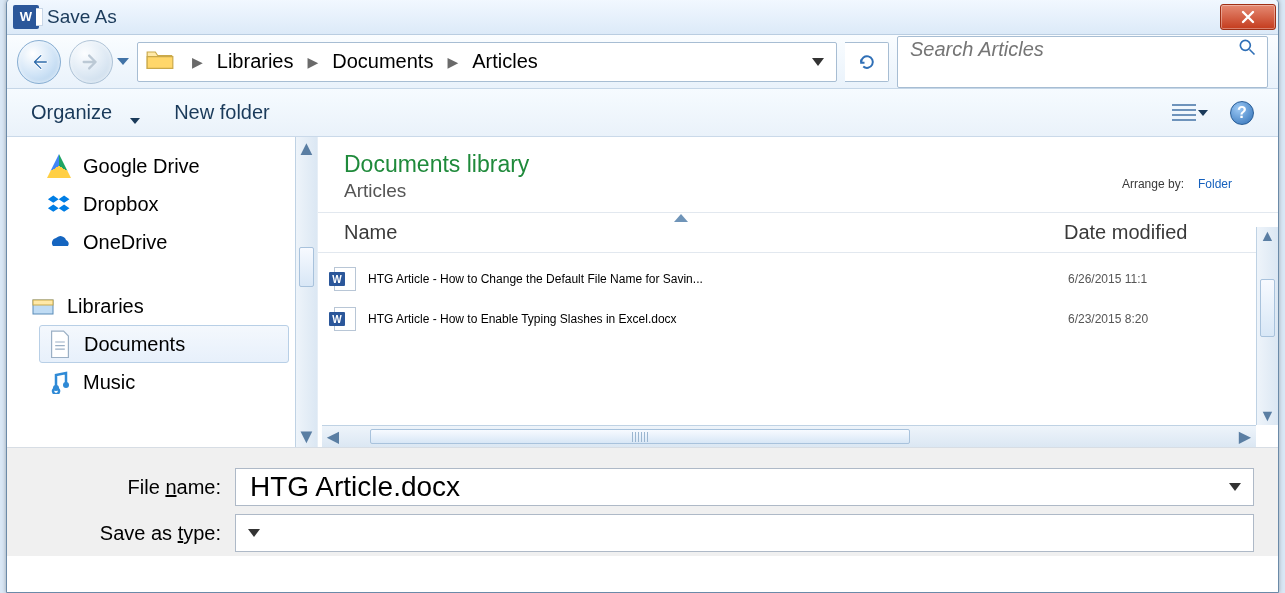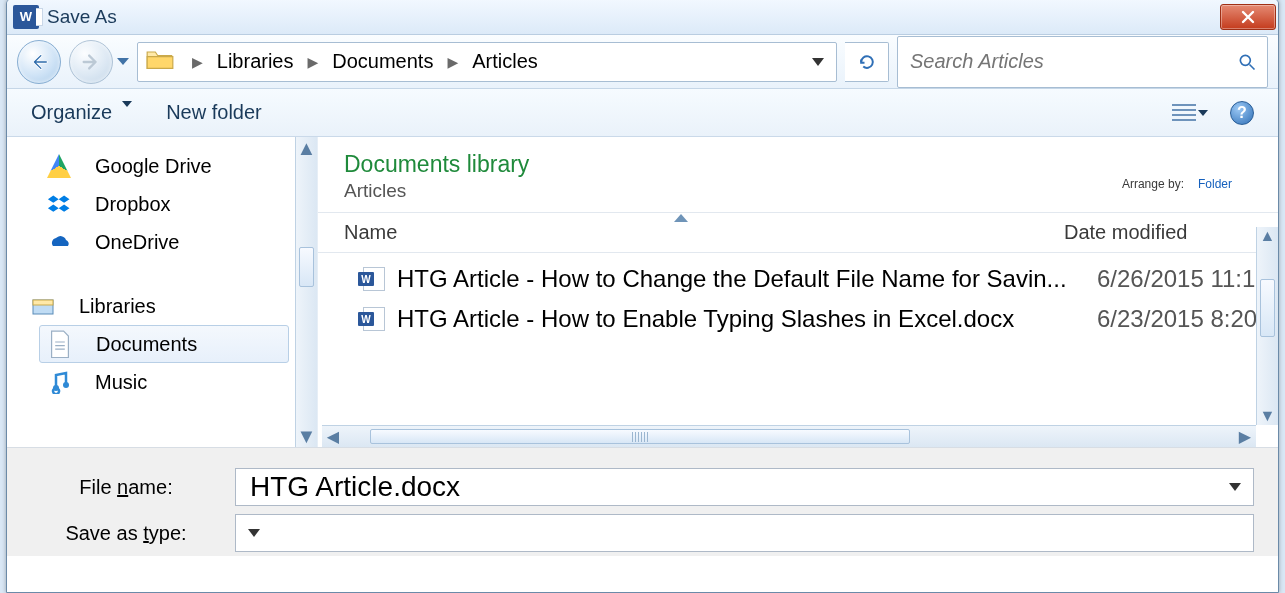--- a/index.html
+++ b/index.html
@@ -59,81 +59,81 @@
   .breadcrumb .folder-ic { width:28px; margin:0 8px 0 4px; }
   .breadcrumb .sep { color:#6a6a6a; margin:0 10px; font-size:14px; }
   .breadcrumb .crumb { padding:0 4px; }
   .breadcrumb .drop { margin-left:auto; width:0;height:0;border-left:6px solid transparent;border-right:6px solid transparent;border-top:8px solid #333; margin-right:8px;}
   .refresh {
     width:44px; height:40px; border:1px solid #a7bdd3; border-left:none; background:#fff;
     display:flex; align-items:center; justify-content:center; border-radius:0 2px 2px 0;
   }
   .refresh svg { width:20px; height:20px; }
   .searchbox {
-    flex:1; height:52px; border:1px solid #a7bdd3; background:#fff; display:flex; align-items:center;
-    padding:8px 10px; border-radius:2px;
+    flex:1; height:52px; border:1px solid #a7bdd3; background:#fff; display:flex; align-items:flex-start;
+    padding:0 10px; border-radius:2px;
   }
   .searchbox input { border:none; outline:none; font-size:20px; font-style:italic; color:#7a7a7a; flex:1; background:transparent; }
   .searchbox svg { width:20px; height:20px; }
 
   
   .toolbar {
     height:48px; display:flex; align-items:center; padding:0 24px; gap:34px; font-size:20px;
     background:linear-gradient(#f6fbff,#eaf2fa); border-bottom:1px solid #cad9e9; color:#1a3a5a;
     position:relative;
   }
-  .toolbar .tbtn { display:flex; align-items:flex-start; gap:10px; }
+  .toolbar .tbtn { display:flex; align-items:flex-end; gap:18px; }
   .toolbar .smalltri { width:0;height:0;border-left:5px solid transparent;border-right:5px solid transparent;border-top:6px solid #1a3a5a; }
   .toolbar .right { margin-left:auto; display:flex; align-items:center; gap:22px; }
   .viewbtn { display:flex; gap:2px; align-items:center; }
   .viewbtn .vb { width:24px; height:18px; background:repeating-linear-gradient(#6e93bb,#6e93bb 2px,transparent 2px,transparent 5px); }
   .helpbtn { width:24px;height:24px;border-radius:50%;background:radial-gradient(circle at 35% 30%,#9cc9f5,#2f6fb6);color:#fff;display:flex;align-items:center;justify-content:center;font-weight:bold;font-size:16px;border:1px solid #2a5e97;}
 
   
   .body { display:flex; height:310px; position:relative; }
   .navpane { width:310px; overflow:hidden; position:relative; padding:10px 0 0 40px; font-size:20px; }
-  .navpane .item { display:flex; align-items:center; gap:24px; height:38px; }
+  .navpane .item { display:flex; align-items:center; gap:12px; height:38px; }
   .navpane .item.selected { background:linear-gradient(#f4f8fd,#e7f0fb); border:1px solid #b8cfe6; border-radius:3px; margin-left:-8px; padding-left:8px; width:250px;}
   .navpane .spacer { height:26px; }
 
   .ic { width:24px; height:24px; display:inline-flex; align-items:center; justify-content:center; flex:0 0 24px;}
   .ic-gdrive { background:conic-gradient(#1fa463 0 120deg, #ffcf44 120deg 240deg, #4285f4 240deg 360deg); clip-path:polygon(50% 0,100% 100%,0 100%);}
 
   .sidescroll { position:absolute; right:0; top:0; bottom:0; width:22px; background:linear-gradient(to right,#eef4fa,#dbe7f3); border-left:1px solid #bfd2e4; }
   .sidescroll .arrow { width:100%; height:22px; display:flex; align-items:center; justify-content:center; color:#5a7ea3; }
   .sidescroll .thumb { position:absolute; left:3px; right:3px; top:110px; height:40px; background:linear-gradient(#f7faff,#d8e7f6); border:1px solid #a8c2dc; border-radius:2px; }
 
   .content { flex:1; display:flex; flex-direction:column; overflow:hidden; position:relative; border-left:1px solid #e6eef6;}
   .libhead { padding:14px 26px 10px; }
   .libtitle { font-size:23px; color:#1f8a3b; }
   .libsub { font-size:19px; color:#555; margin-top:2px; }
   .arrange { position:absolute; right:40px; top:40px; font-size:12px; color:#3a3a3a; display:flex; gap:14px; align-items:center;}
   .arrange .val { color:#1560bd; display:flex; align-items:center; gap:6px;}
   .colhead { display:flex; font-size:20px; color:#3a3a3a; padding:8px 26px; border-top:1px solid #e2e8ef; border-bottom:1px solid #e2e8ef;}
   .colhead .c1 { flex:0 0 720px; position:relative;}
   .colhead .c2 { flex:1; }
   .sortind { position:absolute; left:330px; top:-7px; width:0;height:0;border-left:7px solid transparent;border-right:7px solid transparent;border-bottom:8px solid #6f94b8;}
-  .rows { padding:6px 2px 0 16px; font-size:24px;margin-left:29px; }
+  .rows { padding:6px 2px 0 16px; font-size:12px; }
   .row { display:flex; align-items:center; height:40px; gap:12px; }
   .row .fname { flex:0 0 688px; white-space:nowrap; overflow:hidden; text-overflow:ellipsis; }
   .row .fdate { color:#555; }
   .docicon { width:22px; height:24px; background:#fff; border:1px solid #b8c6d6; position:relative; flex:0 0 22px;}
   .docicon::before { content:"W"; position:absolute; left:-6px; top:4px; width:16px; height:14px; background:#2b579a; color:#fff; font-size:10px; font-weight:bold; display:flex; align-items:center; justify-content:center; border-radius:1px;}
   .content .vscroll { position:absolute; right:0; top:90px; bottom:22px; width:22px; background:linear-gradient(to right,#eef4fa,#dbe7f3); border-left:1px solid #bfd2e4;}
   .content .vscroll .thumb { position:absolute; left:3px; right:3px; top:52px; height:58px; background:linear-gradient(#f7faff,#d8e7f6); border:1px solid #a8c2dc; border-radius:2px;}
   .content .hscroll { position:absolute; left:4px; right:22px; bottom:0; height:22px; background:linear-gradient(#eef4fa,#dbe7f3); border-top:1px solid #bfd2e4;}
   .content .hscroll .lar,.content .hscroll .rar { position:absolute; top:0; height:100%; width:22px; display:flex; align-items:center; justify-content:center; color:#5a7ea3;}
   .content .hscroll .lar { left:0;} .content .hscroll .rar { right:0;}
   .content .hscroll .thumb { position:absolute; top:3px; bottom:3px; left:48px; width:540px; background:linear-gradient(#f7faff,#d8e7f6); border:1px solid #a8c2dc; border-radius:2px; display:flex; align-items:center; justify-content:center;}
   .content .hscroll .thumb .grip { width:16px; height:10px; background:repeating-linear-gradient(to right,#9bb6d0,#9bb6d0 1px,transparent 1px,transparent 3px);}
 
   
   .form { background:#f0f0f0; border-top:1px solid #d7dde4; padding:16px 24px 0; font-size:20px;}
   .frow { display:flex; align-items:center; height:46px; gap:14px;}
-  .flabel { width:190px; text-align:center; }
+  .flabel { width:190px; text-align:right; }
   .flabel .ul { text-decoration:underline; }
   .finput { flex:1; height:38px; border:1px solid #aeb9c7; background:#fff; display:flex; align-items:center; padding:0 12px; }
   .finput input { border:none; outline:none; font-size:28px; flex:1; background:transparent; }
   .finput .dd { width:0;height:0;border-left:6px solid transparent;border-right:6px solid transparent;border-top:8px solid #333; }
   .finput .seltext { flex:1; }
 </style>
 </head>
 <body>
 
 <div class="win">

